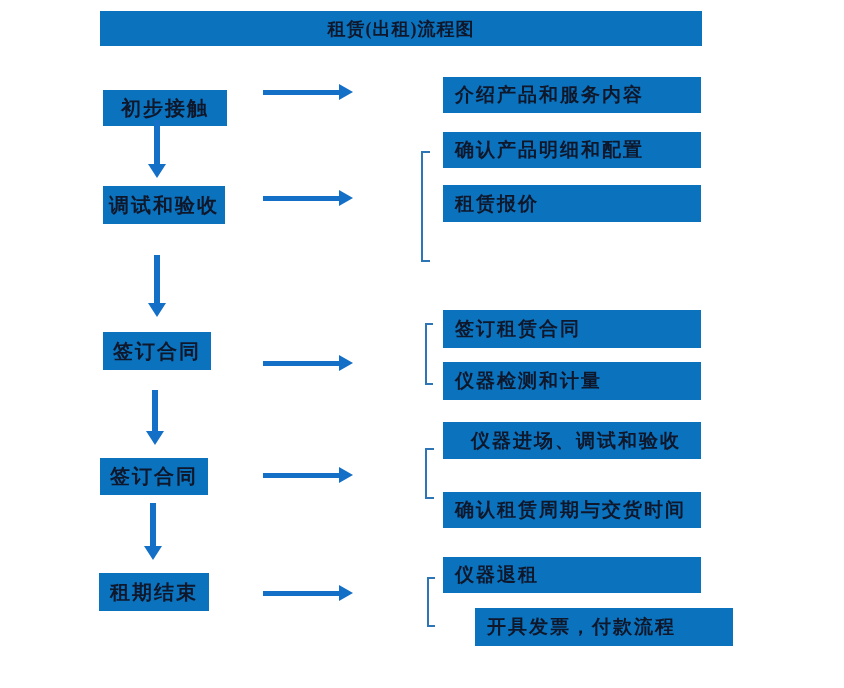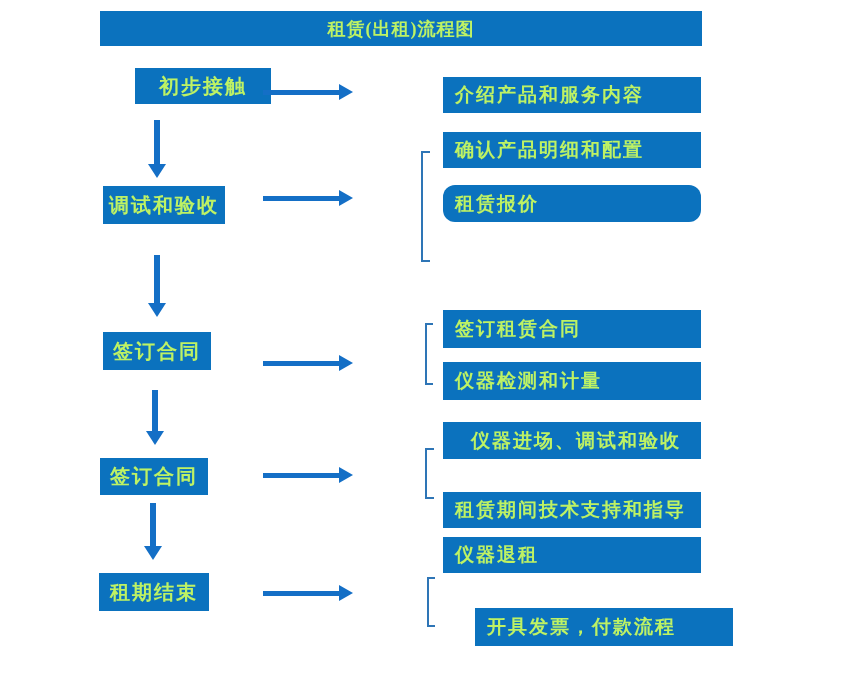--- a/index.html
+++ b/index.html
@@ -1,21 +1,21 @@
 <!DOCTYPE html>
 <html><head>
 <meta charset="utf-8">
 <style>
   html,body { margin:0; padding:0; background:#ffffff; }
   #canvas {
     position:relative; width:844px; height:688px; background:#ffffff;
     font-family:"Liberation Serif", serif; overflow:hidden;
   }
   .bluebox {
-    position:absolute; background:#0b72be; color:#bef264;
+    position:absolute; background:#0b72be; color:#0f172a;
     font-weight:bold; display:flex; align-items:center;
     letter-spacing:2px; box-sizing:border-box;
   }
   .titlebar { justify-content:center; font-size:18px; letter-spacing:1px; }
   .leftbox  { justify-content:center; font-size:20px; }
   .rightbox { left:443px; width:258px; padding-left:12px; font-size:19px; }
   .harrow { position:absolute; display:flex; align-items:center; height:16px; }
   .harrow .shaft { width:76px; height:5px; background:#146fc6; }
   .harrow .head  { width:0; height:0; border-left:14px solid #146fc6;
                    border-top:8px solid transparent; border-bottom:8px solid transparent; }
@@ -27,34 +27,34 @@
              border-top:2px solid #2e75b6; border-bottom:2px solid #2e75b6;
              box-sizing:border-box; }
 </style>
 </head>
 <body>
 
 <div id="canvas">
 
   <div class="bluebox titlebar" style="left:100px; top:11px; width:602px; height:35px;">租赁(出租)流程图</div>
 
-  <div class="bluebox leftbox" style="left:103px; top:68px;  width:136px; height:36px;margin-left:32px;">初步接触</div>
+  <div class="bluebox leftbox" style="left:103px; top:90px;  width:124px; height:36px;">初步接触</div>
   <div class="bluebox leftbox" style="left:103px; top:186px; width:122px; height:38px;">调试和验收</div>
   <div class="bluebox leftbox" style="left:103px; top:332px; width:108px; height:38px;">签订合同</div>
   <div class="bluebox leftbox" style="left:100px; top:458px; width:108px; height:37px;">签订合同</div>
   <div class="bluebox leftbox" style="left:99px;  top:573px; width:110px; height:38px;">租期结束</div>
 
   <div class="bluebox rightbox" style="top:77px;  height:36px;">介绍产品和服务内容</div>
   <div class="bluebox rightbox" style="top:132px; height:36px;">确认产品明细和配置</div>
-  <div class="bluebox rightbox" style="top:185px; height:37px;border-radius:12px;">租赁报价</div>
+  <div class="bluebox rightbox" style="top:185px; height:37px;">租赁报价</div>
   <div class="bluebox rightbox" style="top:310px; height:38px;">签订租赁合同</div>
   <div class="bluebox rightbox" style="top:362px; height:38px;">仪器检测和计量</div>
   <div class="bluebox rightbox" style="top:422px; height:37px;padding-left:28px;">仪器进场、调试和验收</div>
-  <div class="bluebox rightbox" style="top:492px; height:36px;">租赁期间技术支持和指导</div>
-  <div class="bluebox rightbox" style="top:537px; height:36px;">仪器退租</div>
+  <div class="bluebox rightbox" style="top:492px; height:36px;">确认租赁周期与交货时间</div>
+  <div class="bluebox rightbox" style="top:557px; height:36px;">仪器退租</div>
   <div class="bluebox rightbox" style="top:608px; height:38px;margin-left:32px;">开具发票，付款流程</div>
 
   <div class="harrow" style="left:263px; top:84px;">
     <div class="shaft"></div>
     <div class="head"></div>
   </div>
   <div class="harrow" style="left:263px; top:190px;">
     <div class="shaft"></div>
     <div class="head"></div>
   </div>

